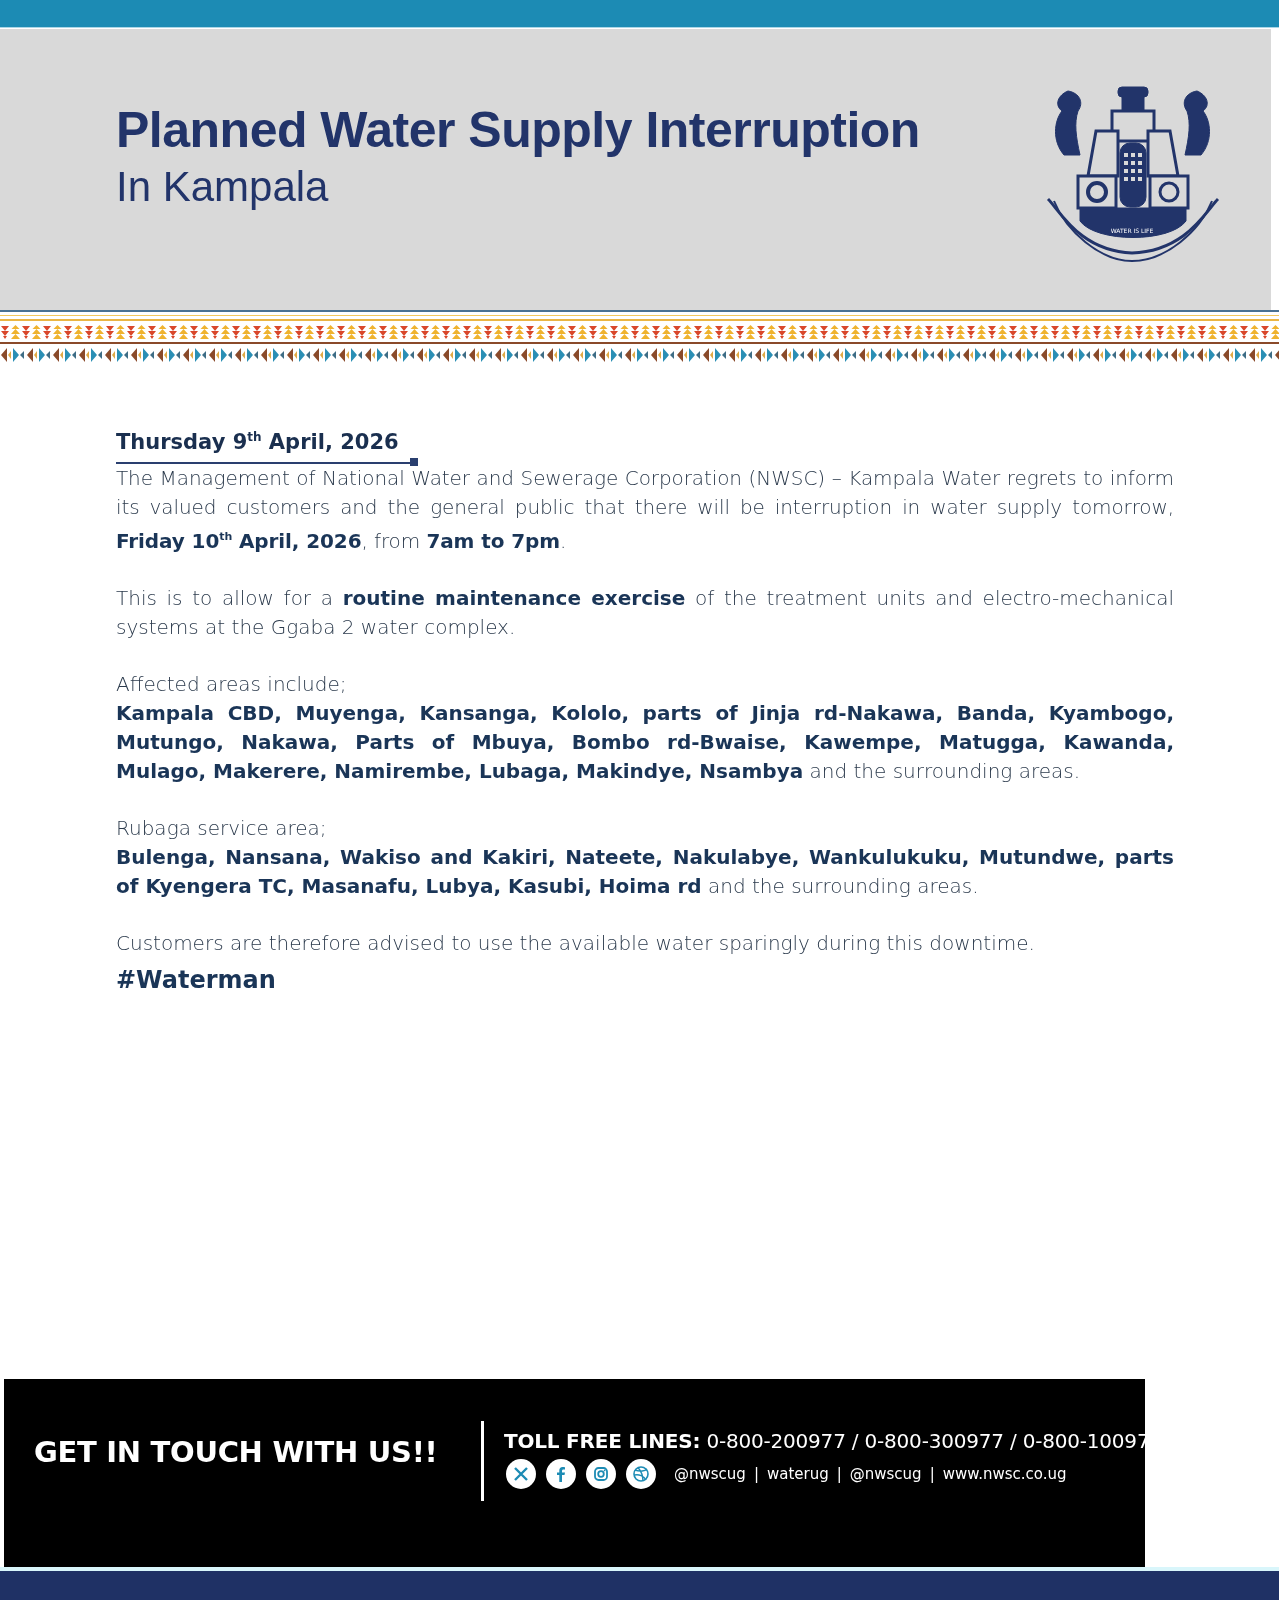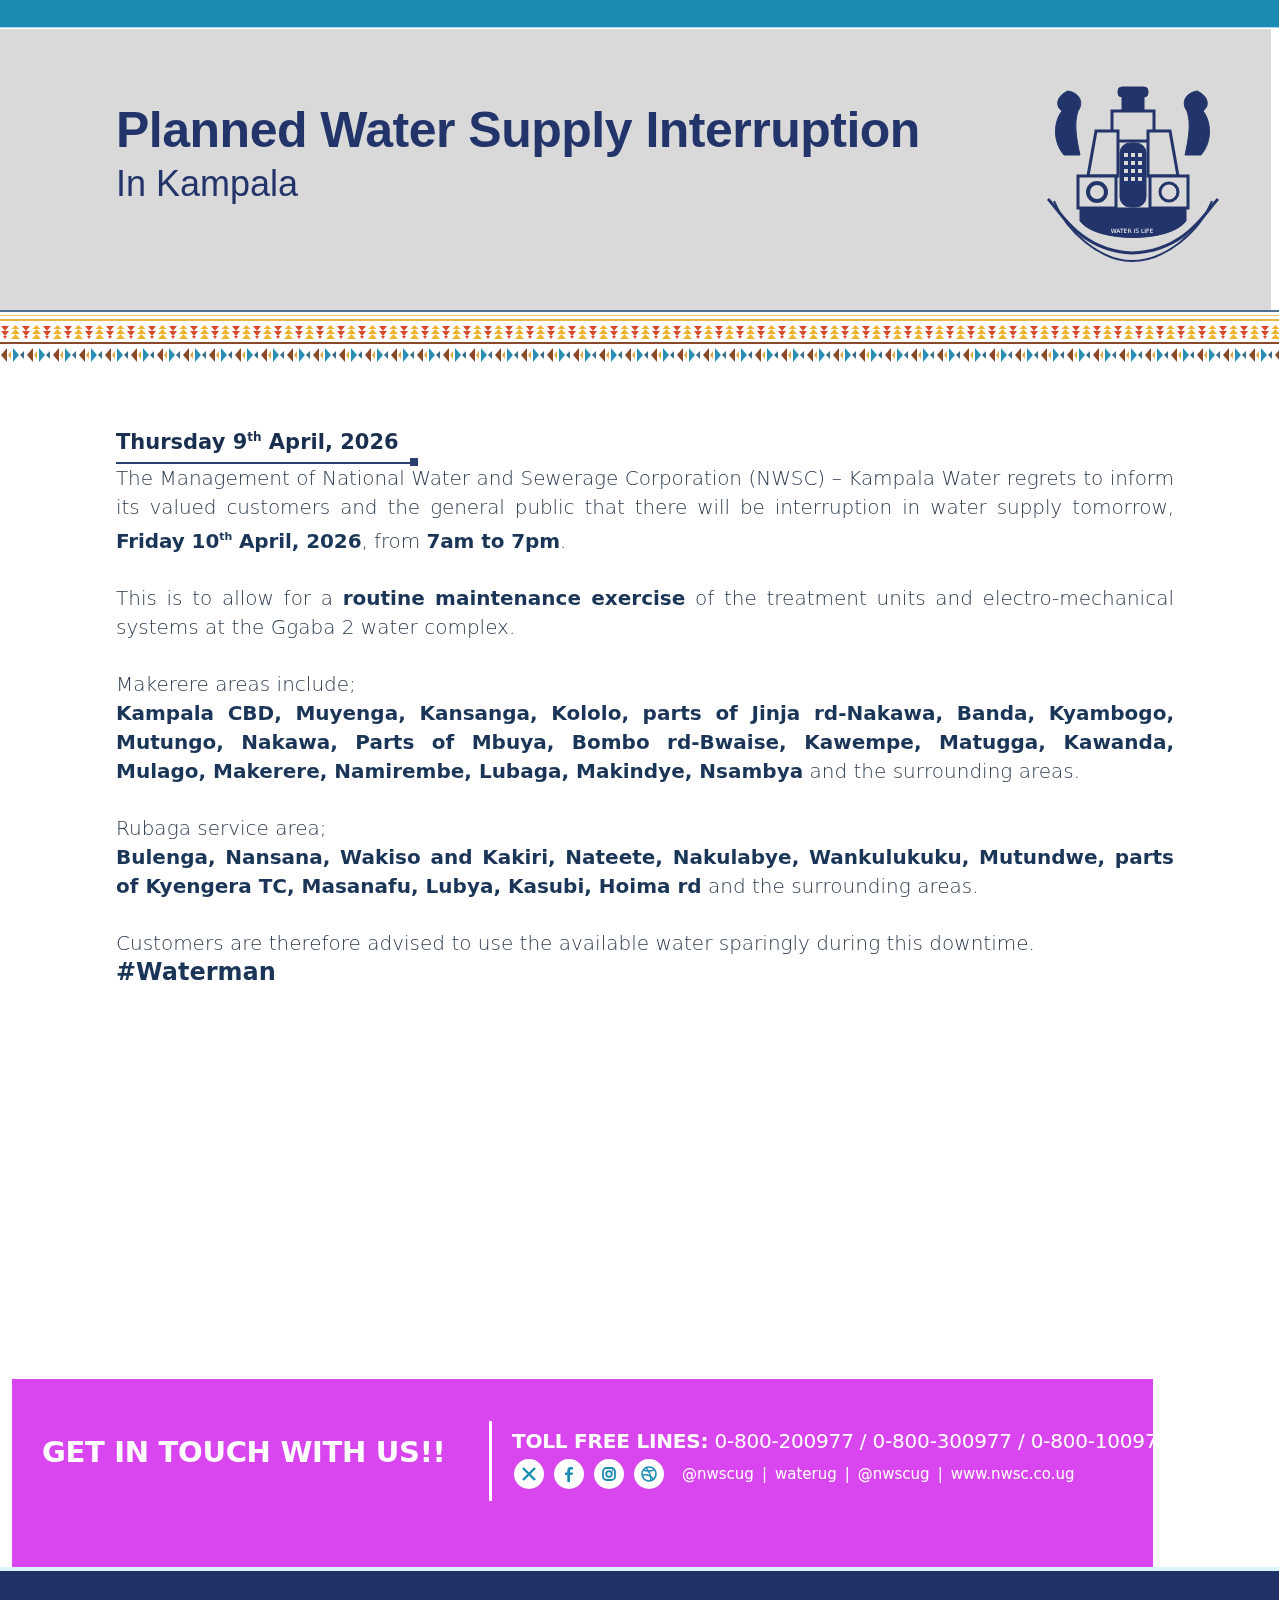--- a/index.html
+++ b/index.html
@@ -2,21 +2,21 @@
 <html><head>
 <meta charset="utf-8">
 <style>
   * { box-sizing: border-box; margin: 0; padding: 0; }
   html, body { width: 1279px; height: 1600px; background: #ffffff; overflow: hidden; }
   body { position: relative; font-family: "DejaVu Sans", sans-serif; color: #1e3350; }
 
   .top-bar { position: absolute; left: 0; top: 0; width: 1279px; height: 28px; background: #1c8bb4; border-bottom: 1px solid #a9d6e6; }
   .header { position: absolute; left: 0; top: 29px; width: 1271px; height: 281px; background: #d9d9d9; }
   .title { position: absolute; left: 116px; top: 72px; font-family: "Liberation Sans", sans-serif; font-weight: 700; font-size: 50px; color: #22346a; letter-spacing: -0.5px; white-space: nowrap; }
-  .subtitle { position: absolute; left: 116px; top: 134px; font-family: "Liberation Sans", sans-serif; font-size: 36px; color: #22346a; white-space: nowrap; }
+  .subtitle { position: absolute; left: 116px; top: 134px; font-family: "Liberation Sans", sans-serif; font-size: 42px; color: #22346a; white-space: nowrap; }
   .logo { position: absolute; left: 1040px; top: 52px; width: 185px; height: 185px; }
 
   .border { position: absolute; left: 0; top: 310px; width: 1279px; height: 60px; background: #ffffff; }
   .border .line-blue { position: absolute; left: 0; top: 0; width: 100%; height: 2px; background: #4a7192; }
   .border .line-y1 { position: absolute; left: 0; top: 5px; width: 100%; height: 1px; background: #f3c85e; }
   .border .line-y2 { position: absolute; left: 0; top: 9px; width: 100%; height: 2px; background: #eab544; }
   .border .row1 { position: absolute; left: 0; top: 14px; width: 100%; height: 16px; }
   .border .line-brown { position: absolute; left: 0; top: 32px; width: 100%; height: 2px; background: #8a4a2a; }
   .border .row2 { position: absolute; left: 0; top: 36px; width: 100%; height: 18px; }
 
@@ -28,23 +28,23 @@
 
   .para { font-family: "DejaVu Sans", sans-serif; font-size: 20px; line-height: 29px; color: #2b3a4c; text-align: justify; font-weight: 300; }
   .para b { color: #1a3557; font-weight: 700; }
   .para sup { font-size: 11px; }
   .p1 { letter-spacing: -0.1px; }
   .p2 { margin-top: 28px; }
   .p3 { margin-top: 28px; }
   .p4 { margin-top: 28px; }
   .p5 { margin-top: 28px; }
   .p6 { margin-top: 28px; }
-  .hashtag { font-family: "DejaVu Sans", sans-serif; font-weight: 700; font-size: 24px; color: #1a3557; margin-top: 0; }
+  .hashtag { font-family: "DejaVu Sans", sans-serif; font-weight: 700; font-size: 24px; color: #1a3557; margin-top: 8px; }
 
-  .footer { position: absolute; left: 12px; top: 1379px; width: 1141px; height: 188px; background: #d946ef; }
+  .footer { position: absolute; left: 4px; top: 1379px; width: 1141px; height: 188px; background: #000000; }
   .footer-gap { position: absolute; left: 0; top: 1567px; width: 1279px; height: 4px; background: #d9f6fb; }
   .footer-bottom { position: absolute; left: 0; top: 1571px; width: 1279px; height: 29px; background: #1f3165; }
   .cta { position: absolute; left: 30px; top: 56px; font-family: "DejaVu Sans", sans-serif; font-weight: 700; font-size: 29px; color: #ffffff; white-space: nowrap; letter-spacing: -0.3px; }
   .vdiv { position: absolute; left: 477px; top: 42px; width: 3px; height: 80px; background: #ffffff; }
   .toll { position: absolute; left: 500px; top: 50px; font-family: "DejaVu Sans", sans-serif; font-size: 20px; color: #ffffff; white-space: nowrap; letter-spacing: -0.2px; }
   .toll b { font-weight: 700; }
   .socials { position: absolute; left: 502px; top: 80px; display: flex; align-items: center; gap: 10px; }
   .soc-icon { width: 30px; height: 30px; border-radius: 50%; background: #ffffff; display: flex; align-items: center; justify-content: center; }
   .handles { margin-left: 8px; font-family: "DejaVu Sans", sans-serif; font-size: 15px; color: #ffffff; white-space: nowrap; }
   .handles .sep { margin: 0 8px; }
@@ -127,21 +127,21 @@
 </div>
 
 <div class="content">
   <div class="date"><span>Thursday 9</span><sup>th</sup><span> April, 2026</span></div>
   <div class="date-rule"></div>
 
   <p class="para p1"><span>The Management of National Water and Sewerage Corporation (NWSC) – Kampala Water regrets to inform its valued customers and the general public that there will be interruption in water supply tomorrow, </span><b><span>Friday 10</span><sup>th</sup><span> April, 2026</span></b><span>, from </span><b>7am to 7pm</b><span>.</span></p>
 
   <p class="para p2"><span>This is to allow for a </span><b>routine maintenance exercise</b><span> of the treatment units and electro-mechanical systems at the Ggaba 2 water complex.</span></p>
 
-  <p class="para p3"><span>Makerere areas include;</span><br><b>Kampala CBD, Muyenga, Kansanga, Kololo, parts of Jinja rd-Nakawa, Banda, Kyambogo, Mutungo, Nakawa, Parts of Mbuya, Bombo rd-Bwaise, Kawempe, Matugga, Kawanda, Mulago, Makerere, Namirembe, Lubaga, Makindye, Nsambya</b><span> and the surrounding areas.</span></p>
+  <p class="para p3"><span>Affected areas include;</span><br><b>Kampala CBD, Muyenga, Kansanga, Kololo, parts of Jinja rd-Nakawa, Banda, Kyambogo, Mutungo, Nakawa, Parts of Mbuya, Bombo rd-Bwaise, Kawempe, Matugga, Kawanda, Mulago, Makerere, Namirembe, Lubaga, Makindye, Nsambya</b><span> and the surrounding areas.</span></p>
 
   <p class="para p4"><span>Rubaga service area;</span><br><b>Bulenga, Nansana, Wakiso and Kakiri, Nateete, Nakulabye, Wankulukuku, Mutundwe, parts of Kyengera TC, Masanafu, Lubya, Kasubi, Hoima rd</b><span> and the surrounding areas.</span></p>
 
   <p class="para p5">Customers are therefore advised to use the available water sparingly during this downtime.</p>
 
   <div class="hashtag">#Waterman</div>
 </div>
 
 <div class="footer">
   <div class="cta">GET IN TOUCH WITH US!!</div>

